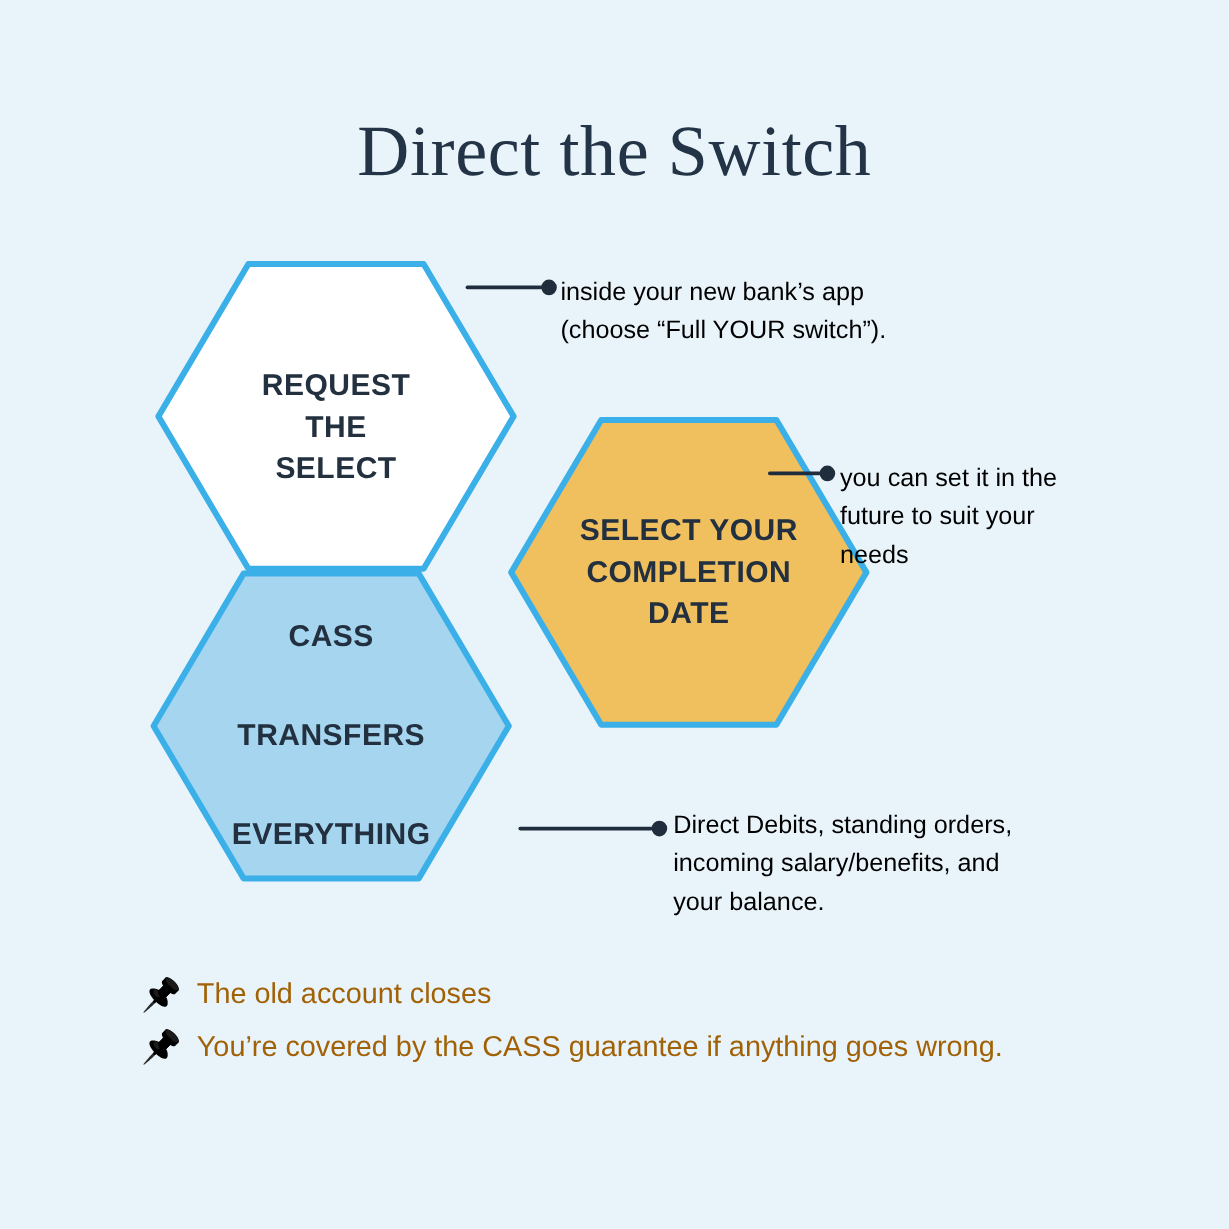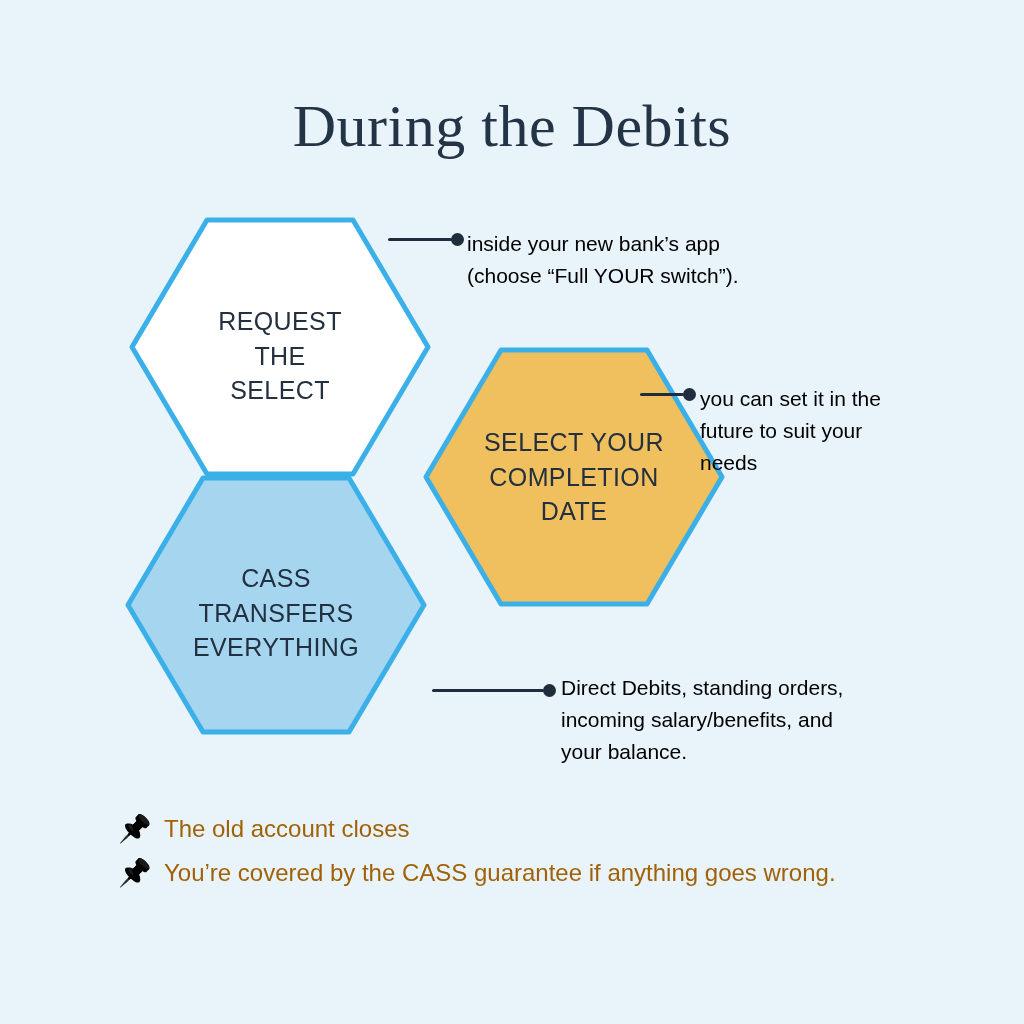--- a/index.html
+++ b/index.html
@@ -52,39 +52,39 @@
     position:absolute;
     top:0; left:0;
     width:100%;
     height:100%;
     display:flex;
     flex-direction:column;
     align-items:center;
     justify-content:center;
     text-align:center;
     font-family:"Liberation Sans", sans-serif;
-    font-weight:normal;
+    font-weight:bold;
     font-size:25px;
     line-height:1.38;
     letter-spacing:0.4px;
     color:#22303f;
     pointer-events:none;
     padding:0 46px;
   }
 
   
   #hex-request { left:126px; top:214px; width:308px; height:266px; }
   #hex-request .hex-label { transform:translateY(9px); }
 
   
   #hex-completion { left:420px; top:344px; width:308px; height:266px; }
 
   
   #hex-cass { left:122px; top:472px; width:308px; height:266px; }
-  #hex-cass .hex-label { transform:translateY(8px); }
+  #hex-cass .hex-label { transform:translateY(8px);gap:48px; }
 
   
   .callout {
     position:absolute;
     font-family:"Liberation Sans", sans-serif;
     font-size:21px;
     line-height:1.52;
     color:#000000;
   }
   .callout .ctext { display:block; }
@@ -150,21 +150,21 @@
     flex:1;
     font-family:"Liberation Sans", sans-serif;
     font-size:24px;
     line-height:1.62;
     color:#a16207;
   }
 </style>
 </head>
 <body>
 
-<h1 class="title">During the Debits</h1>
+<h1 class="title">Direct the Switch</h1>
 
 <div class="stage">
 
   <div class="hexwrap" id="hex-request">
     <svg class="hex" viewBox="0 0 308 266">
       <polygon points="81,6 227,6 302,133 227,260 81,260 6,133" fill="#ffffff" stroke="#3bb0e8" stroke-width="5" stroke-linejoin="round"></polygon>
     </svg>
     <div class="hex-label">
       <span>REQUEST</span>
       <span>THE</span>

